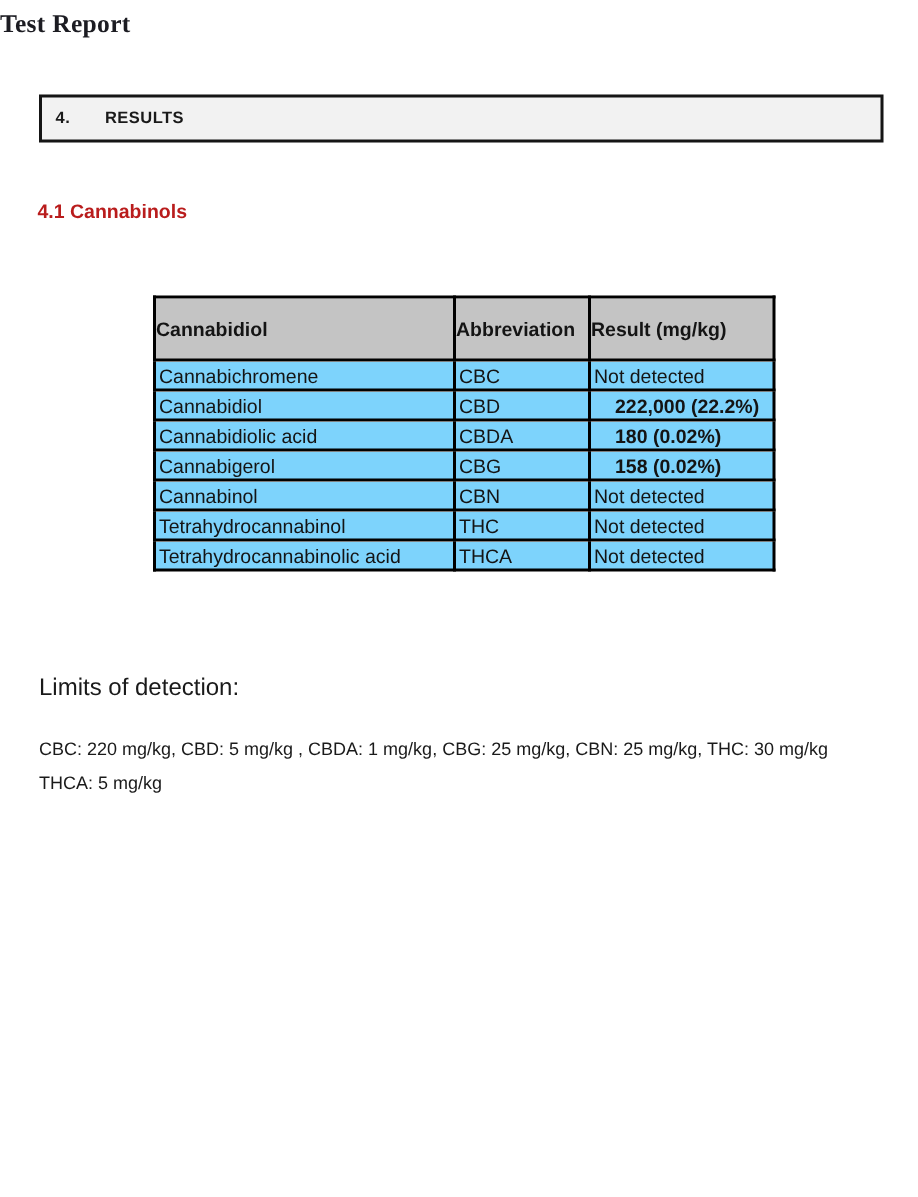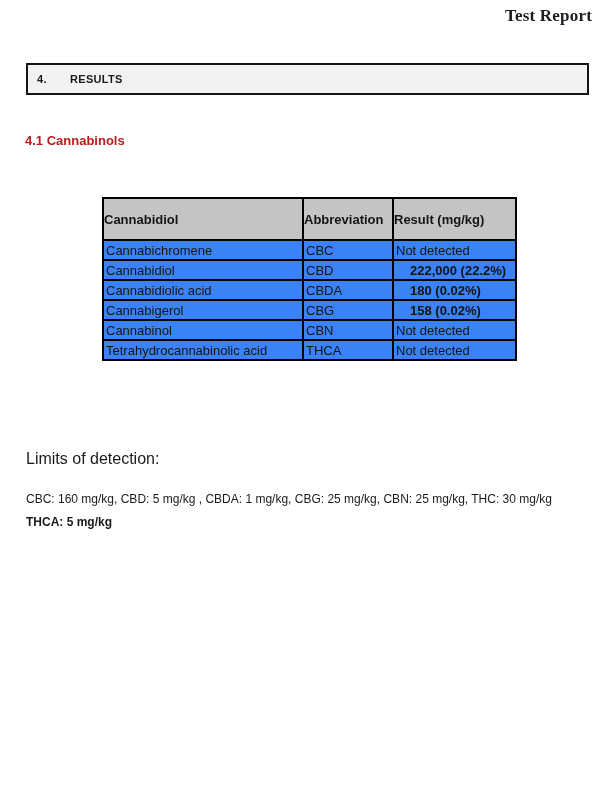--- a/index.html
+++ b/index.html
@@ -12,21 +12,21 @@
     color: #111111;
     overflow: hidden;
   }
 
   
   .doc-title {
     position: absolute;
     top: 6px;
     left: 0;
     width: 592px;
-    text-align: right;
+    text-align: left;
     font-family: "Liberation Serif", serif;
     font-size: 17px;
     font-weight: 600;
     color: #1c1c22;
     letter-spacing: 0.2px;
   }
 
   
   .results-box {
     position: absolute;
@@ -76,21 +76,21 @@
     white-space: nowrap;
   }
   .results-table th {
     height: 42px;
     background: var(--table-header-bg, #c4c4c4);
     font-weight: bold;
     font-size: 13px;
   }
   .results-table td {
     height: 20px;
-    background: #3b82f6;
+    background: #7dd3fc;
     padding: 1px 2px;
   }
   .results-table td.bold { font-weight: bold; padding-left: 16px; }
 
   
   .limits-label {
     position: absolute;
     left: 26px;
     top: 450px;
     font-size: 16px;
@@ -102,21 +102,20 @@
     top: 492px;
     font-size: 12px;
     color: #1a1a1a;
   }
   .limits-line2 {
     position: absolute;
     left: 26px;
     top: 515px;
     font-size: 12px;
     color: #1a1a1a;
-    font-weight: bold;
   }
 </style>
 </head>
 <body>
 
 <div class="doc-title">Test Report</div>
 
 <div class="results-box">
   <span class="sec-num">4.</span>
   <span class="sec-label">RESULTS</span>
@@ -157,24 +156,29 @@
         <td>Cannabigerol</td>
         <td>CBG</td>
         <td class="bold">158 (0.02%)</td>
       </tr>
       <tr>
         <td>Cannabinol</td>
         <td>CBN</td>
         <td>Not detected</td>
       </tr>
       <tr>
+        <td>Tetrahydrocannabinol</td>
+        <td>THC</td>
+        <td>Not detected</td>
+      </tr>
+      <tr>
         <td>Tetrahydrocannabinolic acid</td>
         <td>THCA</td>
         <td>Not detected</td>
       </tr>
     </tbody>
 </table>
 
 <div class="limits-label">Limits of detection:</div>
 
-<div class="limits-line1">CBC: 160 mg/kg, CBD: 5 mg/kg , CBDA: 1 mg/kg, CBG: 25 mg/kg, CBN: 25 mg/kg, THC: 30 mg/kg</div>
+<div class="limits-line1">CBC: 220 mg/kg, CBD: 5 mg/kg , CBDA: 1 mg/kg, CBG: 25 mg/kg, CBN: 25 mg/kg, THC: 30 mg/kg</div>
 
 <div class="limits-line2">THCA: 5 mg/kg</div>
 
 </body></html>

